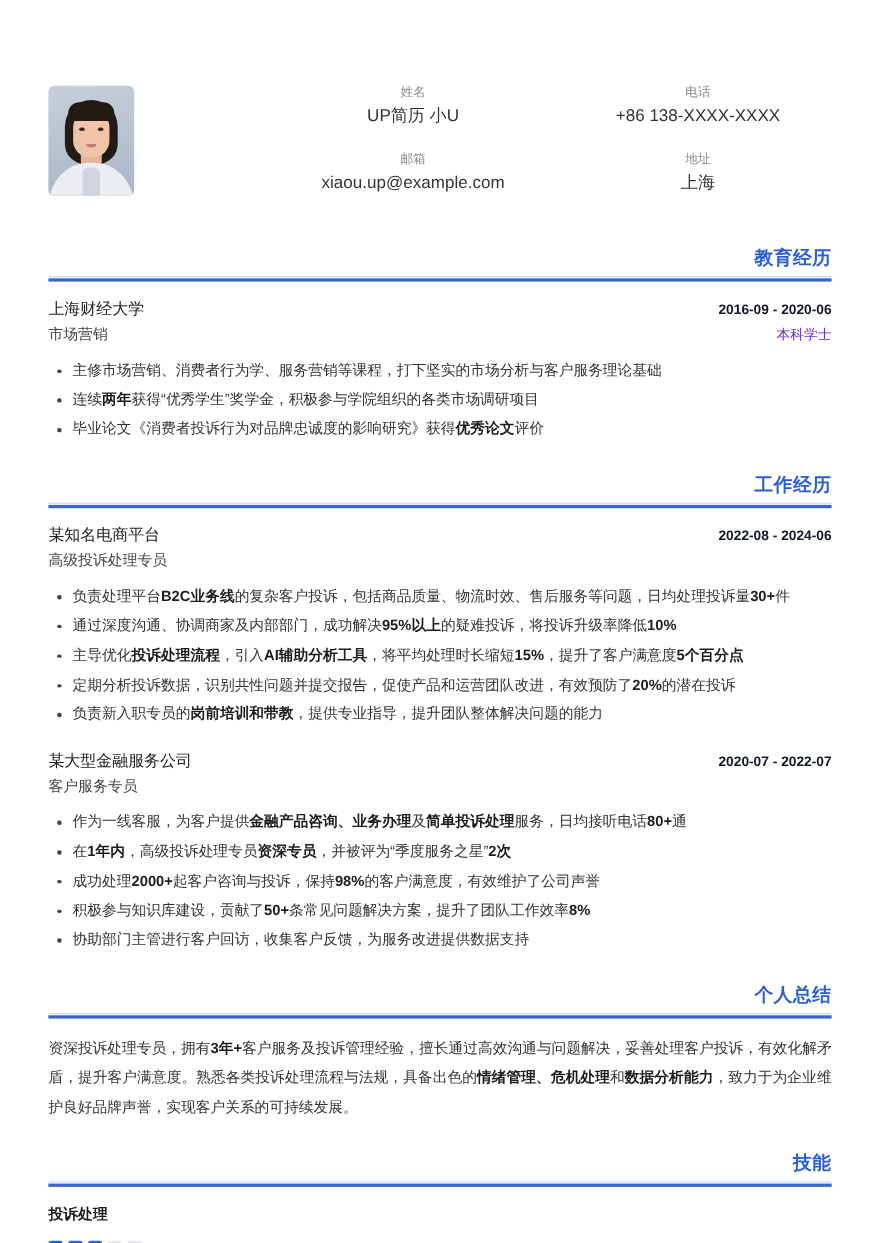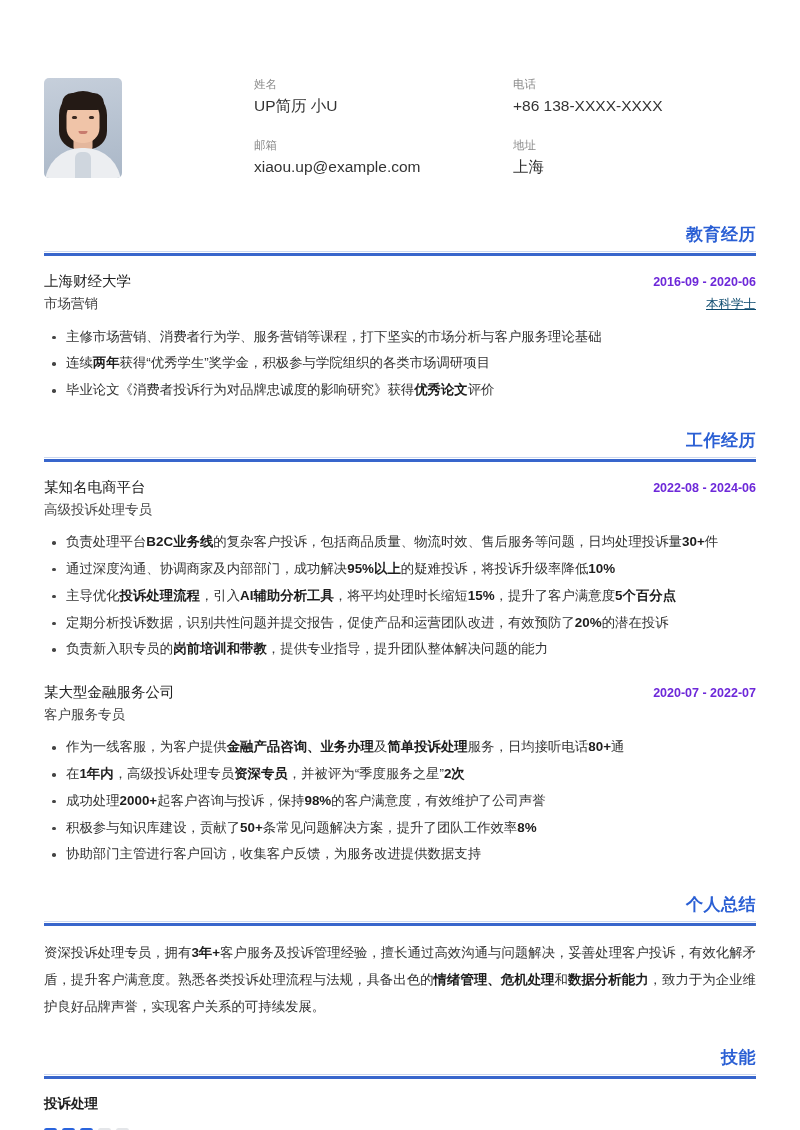--- a/index.html
+++ b/index.html
@@ -21,20 +21,21 @@
     background: #fff;
     padding: 0 44px;
   }
 
   
   .header {
     display: flex;
     align-items: flex-start;
     padding-top: 74px;
     padding-bottom: 20px;
+    text-align: center;
   }
   .photo-wrap {
     width: 78px;
     flex: 0 0 78px;
     margin-top: 4px;
   }
   .photo {
     width: 78px;
     height: 100px;
     border-radius: 5px;
@@ -166,35 +167,34 @@
   }
   .entry-org {
     font-size: 14.5px;
     font-weight: normal;
     color: #222222;
     line-height: 1.55;
   }
   .entry-date {
     font-size: 12.5px;
     font-weight: bold;
-    color: #6d28d9;
+    color: #0f172a;
     white-space: nowrap;
     line-height: 1.6;
   }
   .entry-role {
     font-size: 13.5px;
     color: #444444;
     line-height: 1.6;
   }
   .entry-sub {
     font-size: 12.5px;
-    color: #0c4a6e;
+    color: #6d28d9;
     white-space: nowrap;
     line-height: 1.6;
-    text-decoration: underline;
   }
   .bullets {
     list-style: none;
     margin: 9px 0 0 0;
     padding: 0;
   }
   .bullets li {
     position: relative;
     padding-left: 22px;
     font-size: 13.4px;

